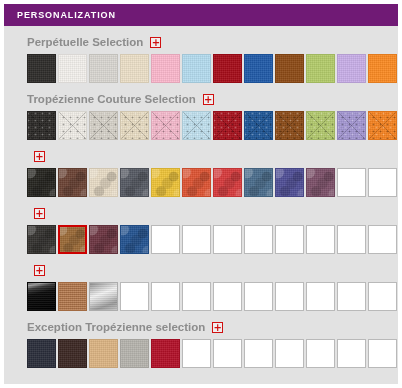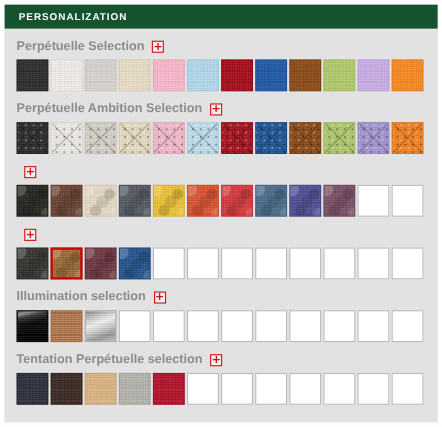--- a/index.html
+++ b/index.html
@@ -22,37 +22,38 @@
     width: 394px;
     height: 380px;
     background: #e2e2e2;
     box-sizing: border-box;
     overflow: hidden;
   }
 
   
   #header {
     height: 22px;
-    background: #14532d;
+    background: #701a75;
     display: flex;
     align-items: center;
     padding: 0 0 0 13px;
     box-sizing: border-box;
   }
   #header-title {
     color: #ffffff;
     font-size: 9px;
     font-weight: bold;
     letter-spacing: 0.9px;
     line-height: 1;
   }
 
   
   #body {
     padding: 9px 0 0 0;
+    margin-left: 12px;
   }
 
   .section {
     padding: 0 0 0 11px;
     margin-bottom: 9px;
   }
 
   .section-head {
     display: flex;
     align-items: center;
@@ -207,21 +208,21 @@
           <div class="swatch filled" title="rouge-fonce" style="background-color: rgb(165, 11, 24);"></div>
           <div class="swatch filled" title="bleu" style="background-color: rgb(31, 90, 168);"></div>
           <div class="swatch filled" title="marron" style="background-color: rgb(140, 74, 21);"></div>
           <div class="swatch filled" title="vert-clair" style="background-color: rgb(179, 204, 106);"></div>
           <div class="swatch filled" title="lavande" style="background-color: rgb(201, 175, 232);"></div>
           <div class="swatch filled" title="orange" style="background-color: rgb(251, 138, 34);"></div>
         </div>
       </div>
       <div class="section">
         <div class="section-head">
-          <span class="section-label">Perpétuelle Ambition Selection</span>
+          <span class="section-label">Tropézienne Couture Selection</span>
           <div class="expand-btn">+</div>
         </div>
         <div class="swatch-row">
           <div class="swatch filled tex-couture" title="noir" style="background-color: rgb(43, 41, 39);">
             <span class="dots"></span>
           </div>
           <div class="swatch filled tex-couture" title="blanc-casse" style="background-color: rgb(239, 236, 230);">
             <span class="dots"></span>
           </div>
           <div class="swatch filled tex-couture" title="gris-clair" style="background-color: rgb(213, 209, 200);">
@@ -289,21 +290,20 @@
           <div class="swatch empty"></div>
           <div class="swatch empty"></div>
           <div class="swatch empty"></div>
           <div class="swatch empty"></div>
           <div class="swatch empty"></div>
           <div class="swatch empty"></div>
         </div>
       </div>
       <div class="section">
         <div class="section-head">
-          <span class="section-label">Illumination selection</span>
           <div class="expand-btn">+</div>
         </div>
         <div class="swatch-row">
           <div class="swatch filled tex-metal metal-black" title="noir-metal" style="background-color: rgb(10, 10, 10);">
             <span class="metal"></span>
           </div>
           <div class="swatch filled tex-metal metal-copper" title="cuivre-metal" style="background-color: rgb(181, 119, 74);">
             <span class="metal"></span>
           </div>
           <div class="swatch filled tex-metal metal-silver" title="argent-metal" style="background-color: rgb(192, 192, 192);">
@@ -315,21 +315,21 @@
           <div class="swatch empty"></div>
           <div class="swatch empty"></div>
           <div class="swatch empty"></div>
           <div class="swatch empty"></div>
           <div class="swatch empty"></div>
           <div class="swatch empty"></div>
         </div>
       </div>
       <div class="section">
         <div class="section-head">
-          <span class="section-label">Tentation Perpétuelle selection</span>
+          <span class="section-label">Exception Tropézienne selection</span>
           <div class="expand-btn">+</div>
         </div>
         <div class="swatch-row">
           <div class="swatch filled" title="bleu-nuit" style="background-color: rgb(42, 45, 58);"></div>
           <div class="swatch filled" title="brun-fonce" style="background-color: rgb(59, 39, 34);"></div>
           <div class="swatch filled" title="sable" style="background-color: rgb(220, 180, 131);"></div>
           <div class="swatch filled" title="gris" style="background-color: rgb(182, 180, 174);"></div>
           <div class="swatch filled" title="rouge" style="background-color: rgb(178, 16, 40);"></div>
           <div class="swatch empty"></div>
           <div class="swatch empty"></div>

